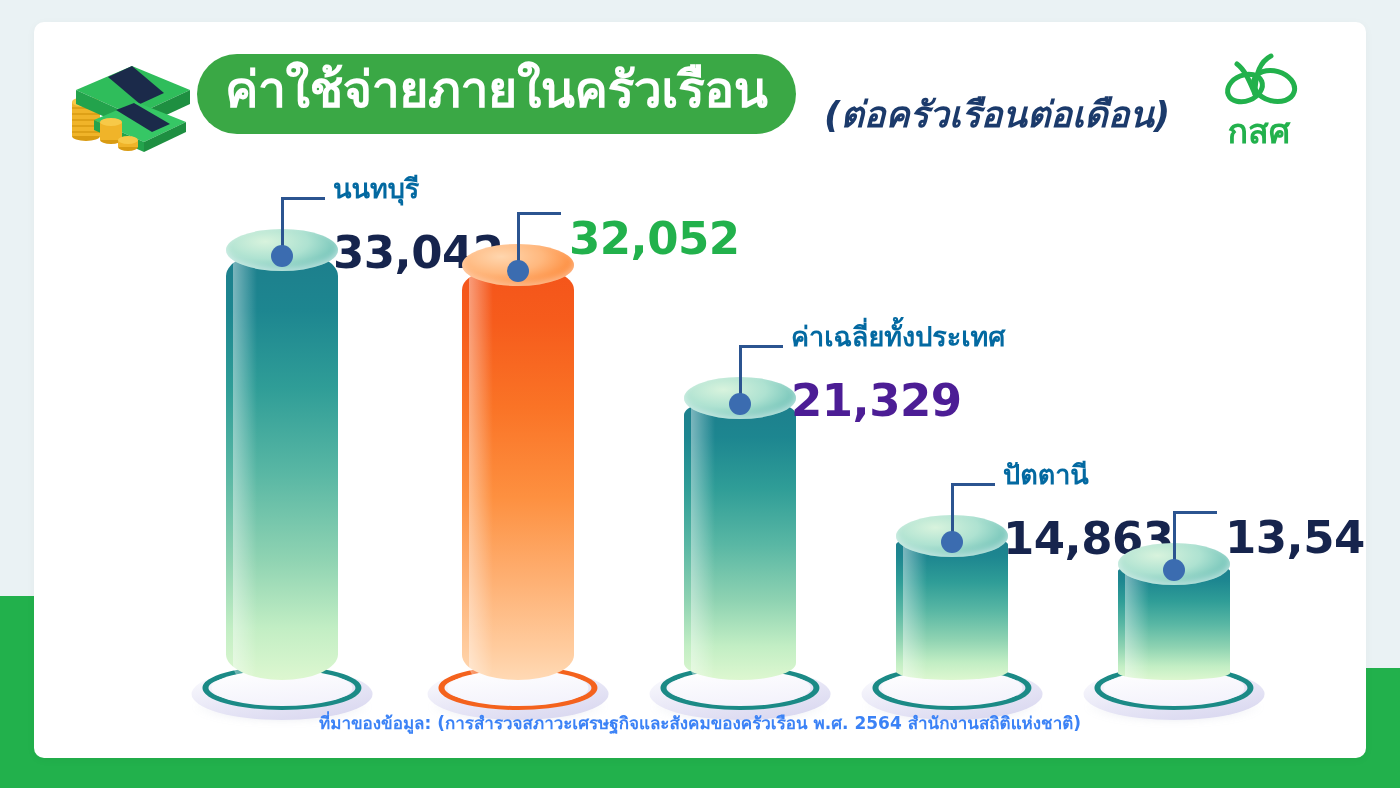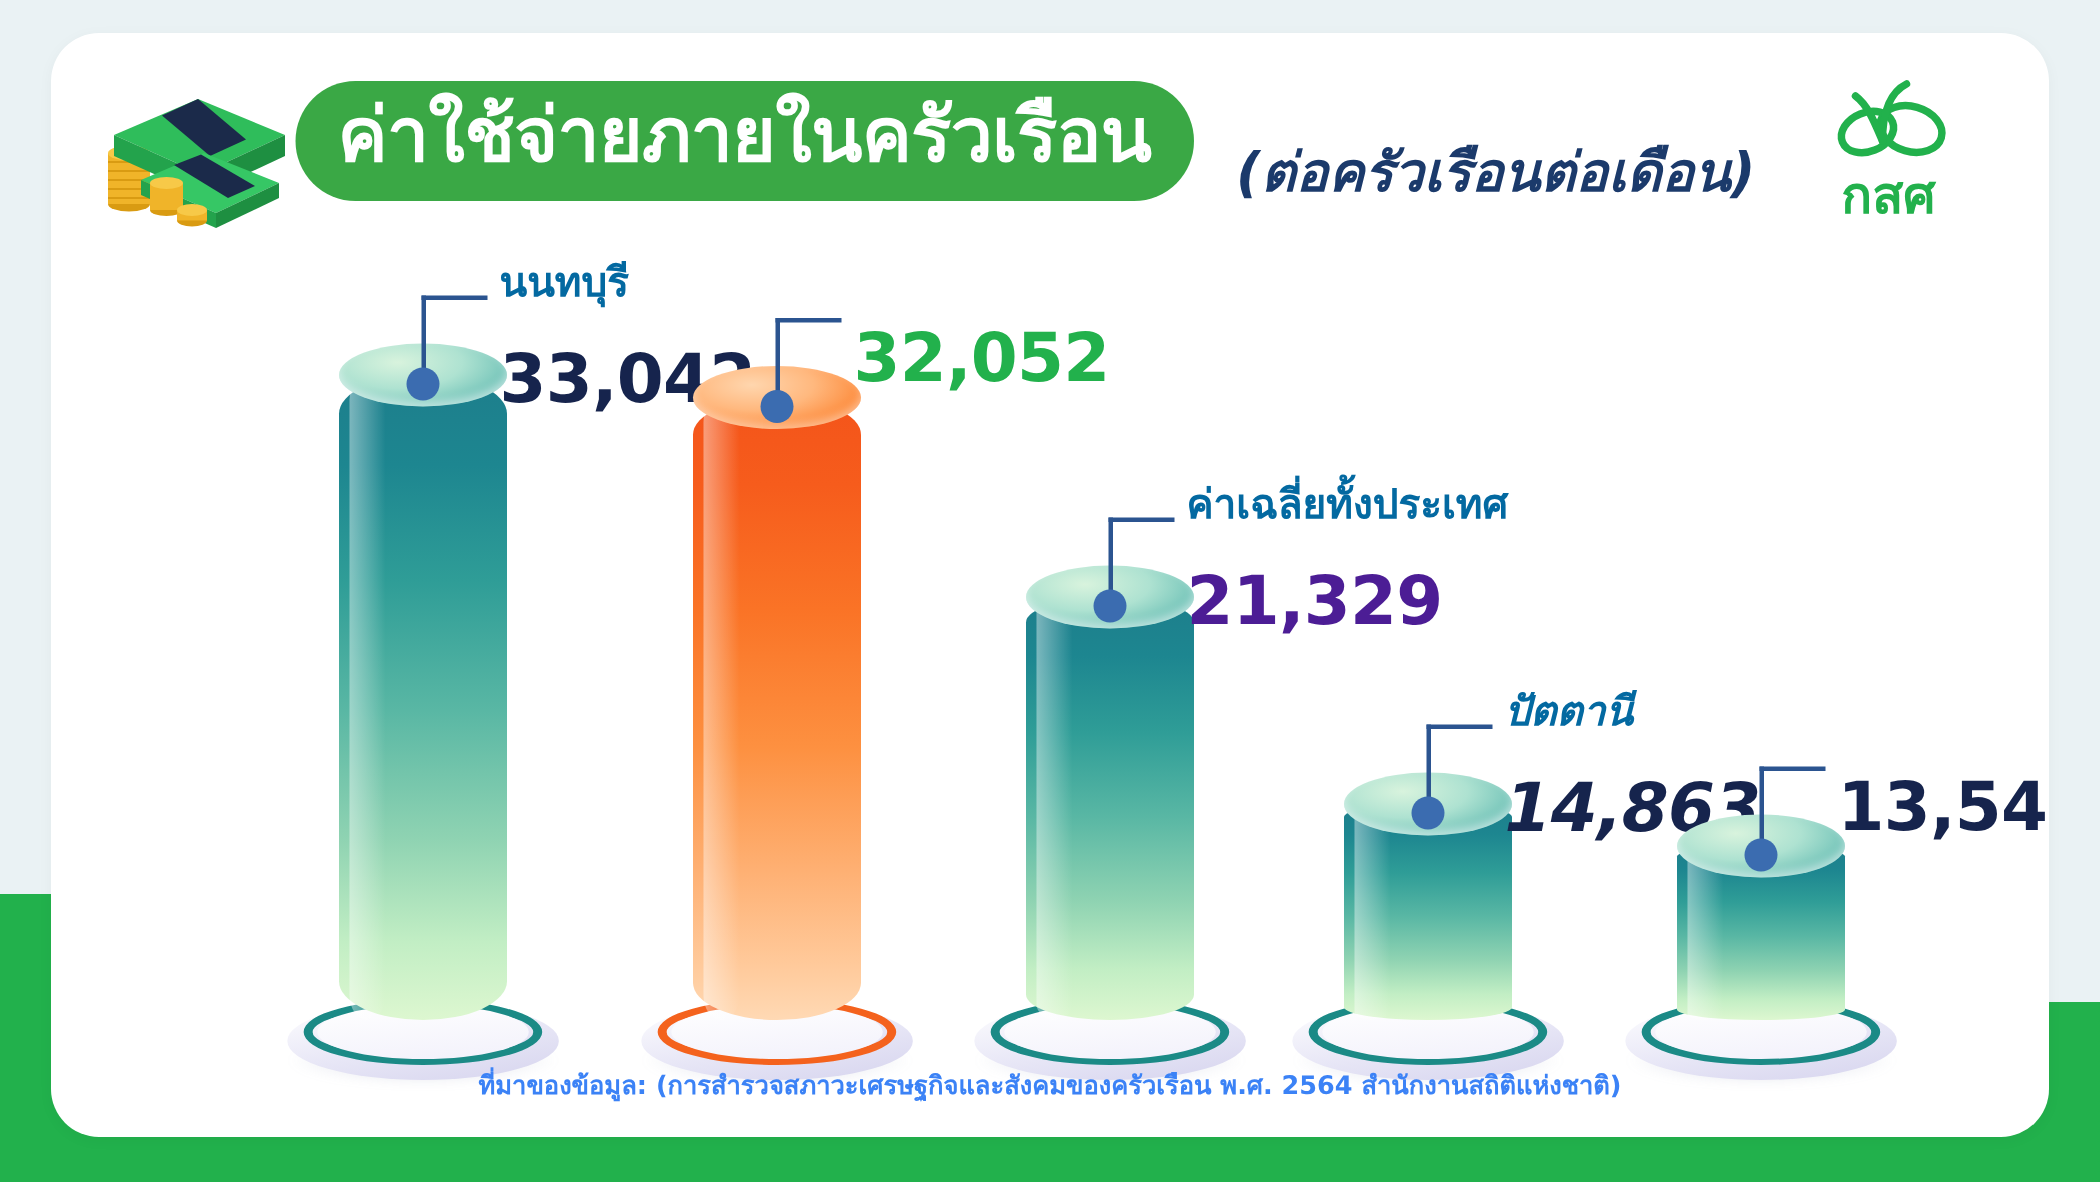--- a/index.html
+++ b/index.html
@@ -33,21 +33,21 @@
     width: 150px; height: 120px;
     background: #22b14c;
   }
 
   
   #card {
     position: absolute;
     left: 34px; top: 22px;
     width: 1332px; height: 736px;
     background: #ffffff;
-    border-radius: 32px;
+    border-radius: 10px;
     overflow: hidden;
     box-shadow: 0 2px 10px rgba(0,0,0,0.04);
     padding-left: 28px;
   }
 
   
   #header { position: absolute; left: 0; top: 0; width: 100%; height: 140px; }
 
   #money-icon { position: absolute; left: 20px; top: 22px; width: 150px; height: 110px; }
 
@@ -343,21 +343,21 @@
         <div class="cyl-body" style="height: 144px;">
           <div class="cyl-gloss"></div>
         </div>
         <div class="cyl-top" style="bottom: 129px;"></div>
       </div>
       <div class="leader" style="left: 0px; top: 0px; width: 100%; height: 100%; pointer-events: none;">
         <div class="leader-vline" style="left: 917px; top: 321px; height: 59px;"></div>
         <div class="leader-hline" style="left: 917px; top: 321px; width: 44px;"></div>
         <div class="leader-dot" style="left: 907px; top: 369px;"></div>
       </div>
-      <div class="label-block" style="left: 969px; top: 299px; font-style: italic;">
+      <div class="label-block" style="left: 969px; top: 299px;">
         <div class="label-name">ปัตตานี</div>
         <div class="label-value v-navy">14,863</div>
       </div>
       <div class="bar-group teal" style="left: 1084px; width: 112px; height: 116px;">
         <div class="pedestal" style="width: 181.44px; height: 58px;">
           <div class="ped-shadow"></div>
           <div class="ped-disc"></div>
           <div class="ped-ring"></div>
           <div class="ped-inner"></div>
         </div>

